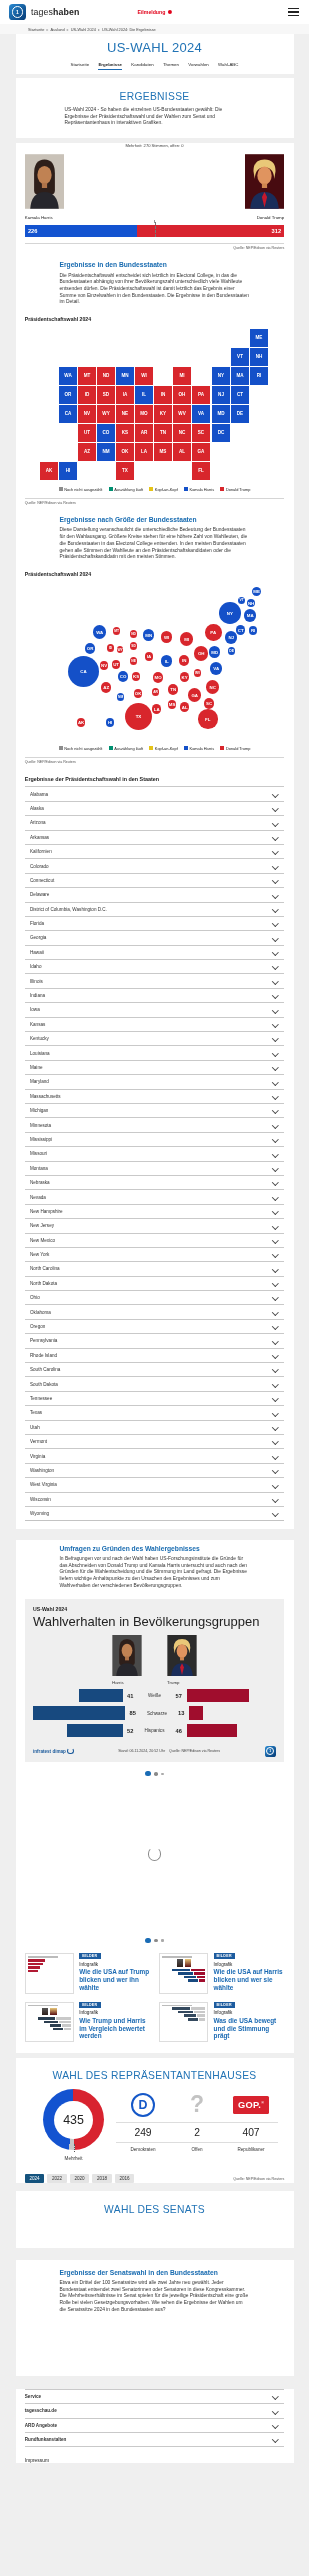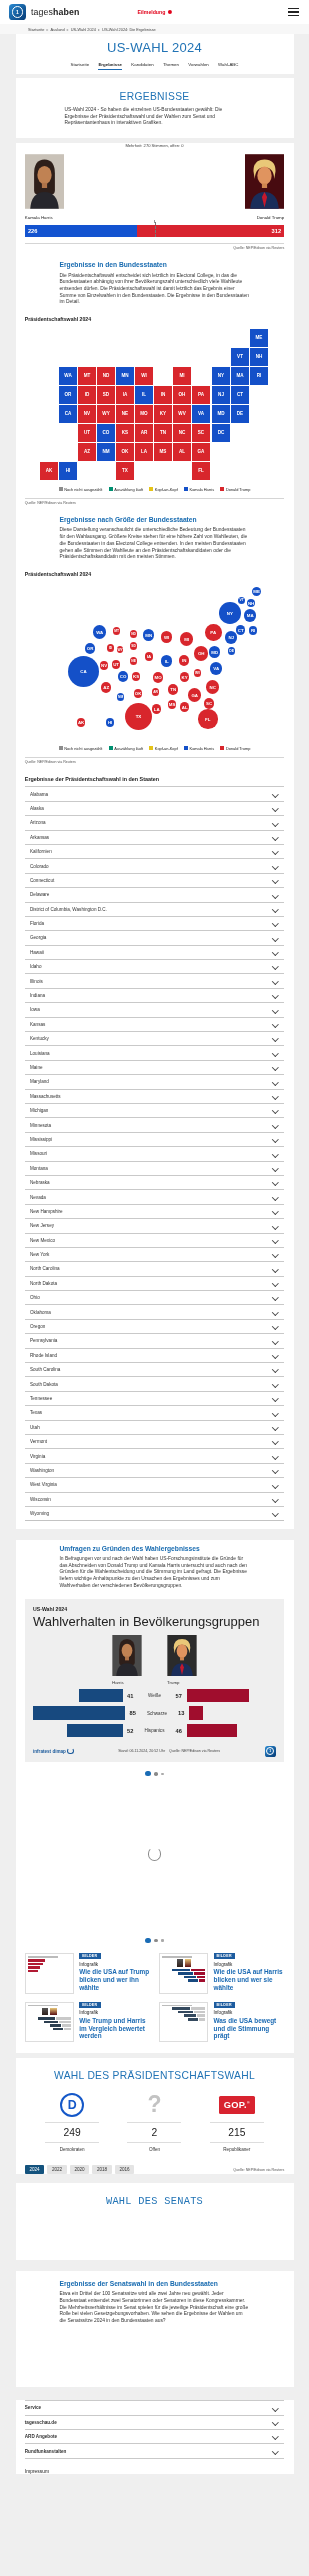--- a/index.html
+++ b/index.html
@@ -746,22 +746,31 @@
           <div class="ttxt">
             <span class="badge">BILDER</span>
             <span class="kicker">Infografik</span>
             <span class="t-title">Was die USA bewegt und die Stimmung prägt</span>
           </div>
         </div>
       </div>
   </div>
 
   <div class="card">
-    <div class="sec-title">WAHL DES PRÄSIDENTSCHAFTSWAHL</div>
+    <div class="sec-title">WAHL DES REPRÄSENTANTENHAUSES</div>
     <div class="house-row">
+      <div class="donut-wrap">
+        <div class="donut">
+          <div class="hole">
+              <span>435</span>
+            </div>
+          <div class="mark"></div>
+        </div>
+        <div class="donut-cap">Mehrheit</div>
+      </div>
       <div class="hcols">
         <div class="hcol">
           <div class="hlogo">
               <div class="dring">
                 <span>D</span>
               </div>
             </div>
           <div class="hval">249</div>
           <div class="hlbl">Demokraten</div>
         </div>
@@ -769,38 +778,38 @@
           <div class="hlogo">
               <div class="qmark">?</div>
             </div>
           <div class="hval">2</div>
           <div class="hlbl">Offen</div>
         </div>
         <div class="hcol">
           <div class="hlogo">
               <div class="gop"><span>GOP.</span><sup>®</sup></div>
             </div>
-          <div class="hval">215</div>
+          <div class="hval">407</div>
           <div class="hlbl">Republikaner</div>
         </div>
       </div>
     </div>
     <div class="years">
       <span id="year-chips" style="display:flex;gap:3.1px;">
           <span class="chip active">2024</span>
           <span class="chip">2022</span>
           <span class="chip">2020</span>
           <span class="chip">2018</span>
           <span class="chip">2016</span>
         </span>
       <span class="src">Quelle: NEP/Edison via Reuters</span>
     </div>
   </div>
 
-  <div class="card" style="height:77px;font-family:Liberation Mono, monospace;">
+  <div class="card" style="height:57px;">
     <div class="sec-title">WAHL DES SENATS</div>
   </div>
 
   <div class="card">
     <div class="h-blue" style="padding-top:9.3px;">Ergebnisse der Senatswahl in den Bundesstaaten</div>
     <div class="para">Etwa ein Drittel der 100 Senatssitze wird alle zwei Jahre neu gewählt. Jeder Bundesstaat entsendet zwei Senatorinnen oder Senatoren in diese Kongresskammer. Die Mehrheitsverhältnisse im Senat spielen für die jeweilige Präsidentschaft eine große Rolle bei vielen Gesetzgebungsvorhaben. Wie sehen die Ergebnisse der Wahlen um die Senatssitze 2024 in den Bundesstaaten aus?</div>
     <div class="empty-pad"></div>
   </div>
 
 

